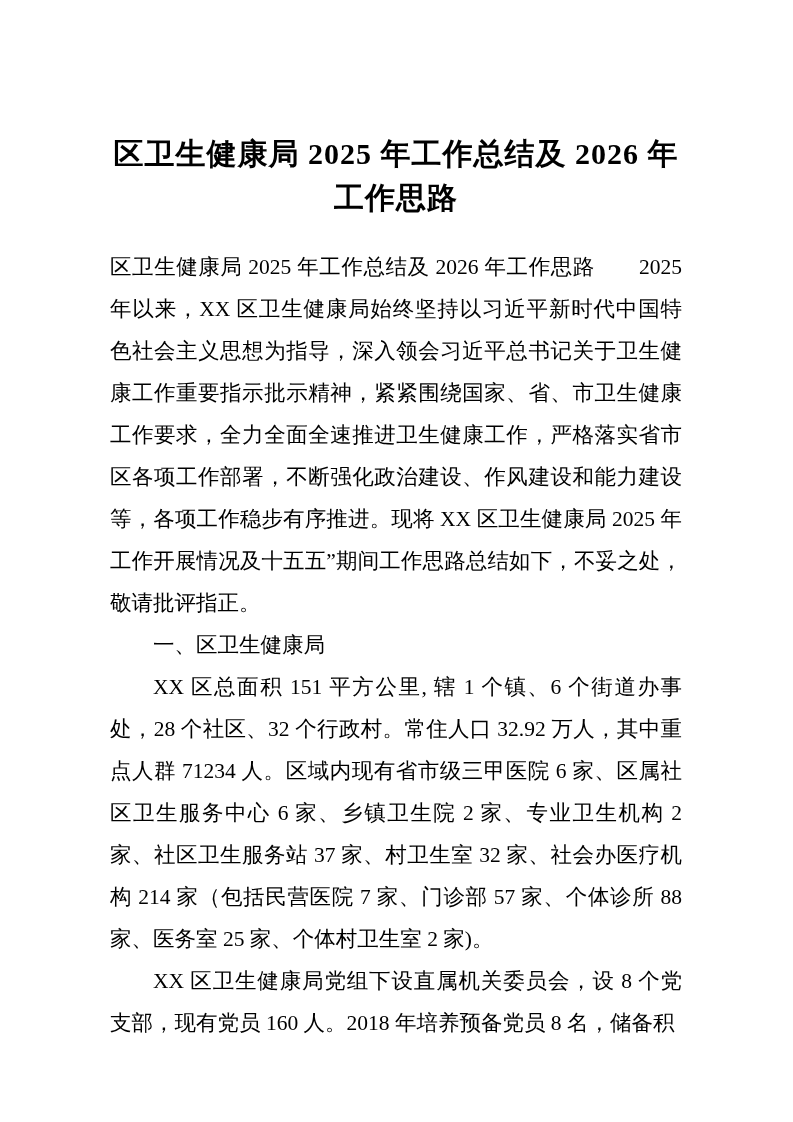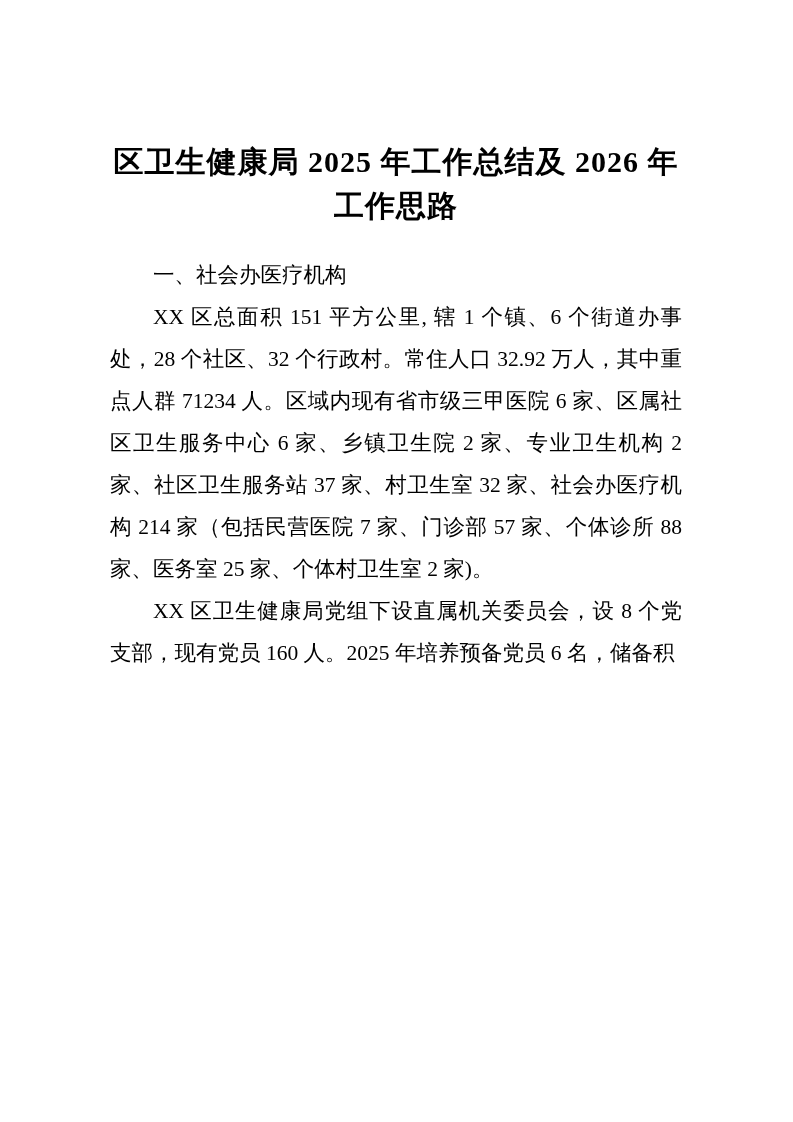--- a/index.html
+++ b/index.html
@@ -12,21 +12,21 @@
     width: 793px;
     height: 1122px;
     background: #ffffff;
     box-sizing: border-box;
     padding: 128px 111px 0 110px;
     overflow: hidden;
     color: #000000;
     font-family: "Liberation Serif", "DejaVu Serif", serif;
   }
   .doc-title {
-    margin: 12px 0 26px 0;
+    margin: 4px 0 26px 0;
     font-size: 30px;
     font-weight: bold;
     line-height: 44px;
     text-align: center;
     letter-spacing: 1px;
   }
   .para {
     margin: 0;
     font-size: 21.5px;
     line-height: 42px;
@@ -37,19 +37,20 @@
   .para.indent-2 {
     text-indent: 2em;
   }
 </style>
 </head>
 <body>
 
 <div class="page">
   <h1 class="doc-title">区卫生健康局 2025 年工作总结及 2026 年工作思路</h1>
 
+  <p class="para">区卫生健康局 2025 年工作总结及 2026 年工作思路　　2025 年以来，XX 区卫生健康局始终坚持以习近平新时代中国特色社会主义思想为指导，深入领会习近平总书记关于卫生健康工作重要指示批示精神，紧紧围绕国家、省、市卫生健康工作要求，全力全面全速推进卫生健康工作，严格落实省市区各项工作部署，不断强化政治建设、作风建设和能力建设等，各项工作稳步有序推进。现将 XX 区卫生健康局 2025 年工作开展情况及十五五”期间工作思路总结如下，不妥之处，敬请批评指正。</p>
 
-  <p class="para indent-2">一、社会办医疗机构</p>
+  <p class="para indent-2">一、区卫生健康局</p>
 
   <p class="para indent-2">XX 区总面积 151 平方公里, 辖 1 个镇、6 个街道办事处，28 个社区、32 个行政村。常住人口 32.92 万人，其中重点人群 71234 人。区域内现有省市级三甲医院 6 家、区属社区卫生服务中心 6 家、乡镇卫生院 2 家、专业卫生机构 2 家、社区卫生服务站 37 家、村卫生室 32 家、社会办医疗机构 214 家（包括民营医院 7 家、门诊部 57 家、个体诊所 88 家、医务室 25 家、个体村卫生室 2 家)。</p>
 
-  <p class="para indent-2">XX 区卫生健康局党组下设直属机关委员会，设 8 个党支部，现有党员 160 人。2025 年培养预备党员 6 名，储备积</p>
+  <p class="para indent-2">XX 区卫生健康局党组下设直属机关委员会，设 8 个党支部，现有党员 160 人。2018 年培养预备党员 8 名，储备积</p>
 </div>
 
 </body></html>

